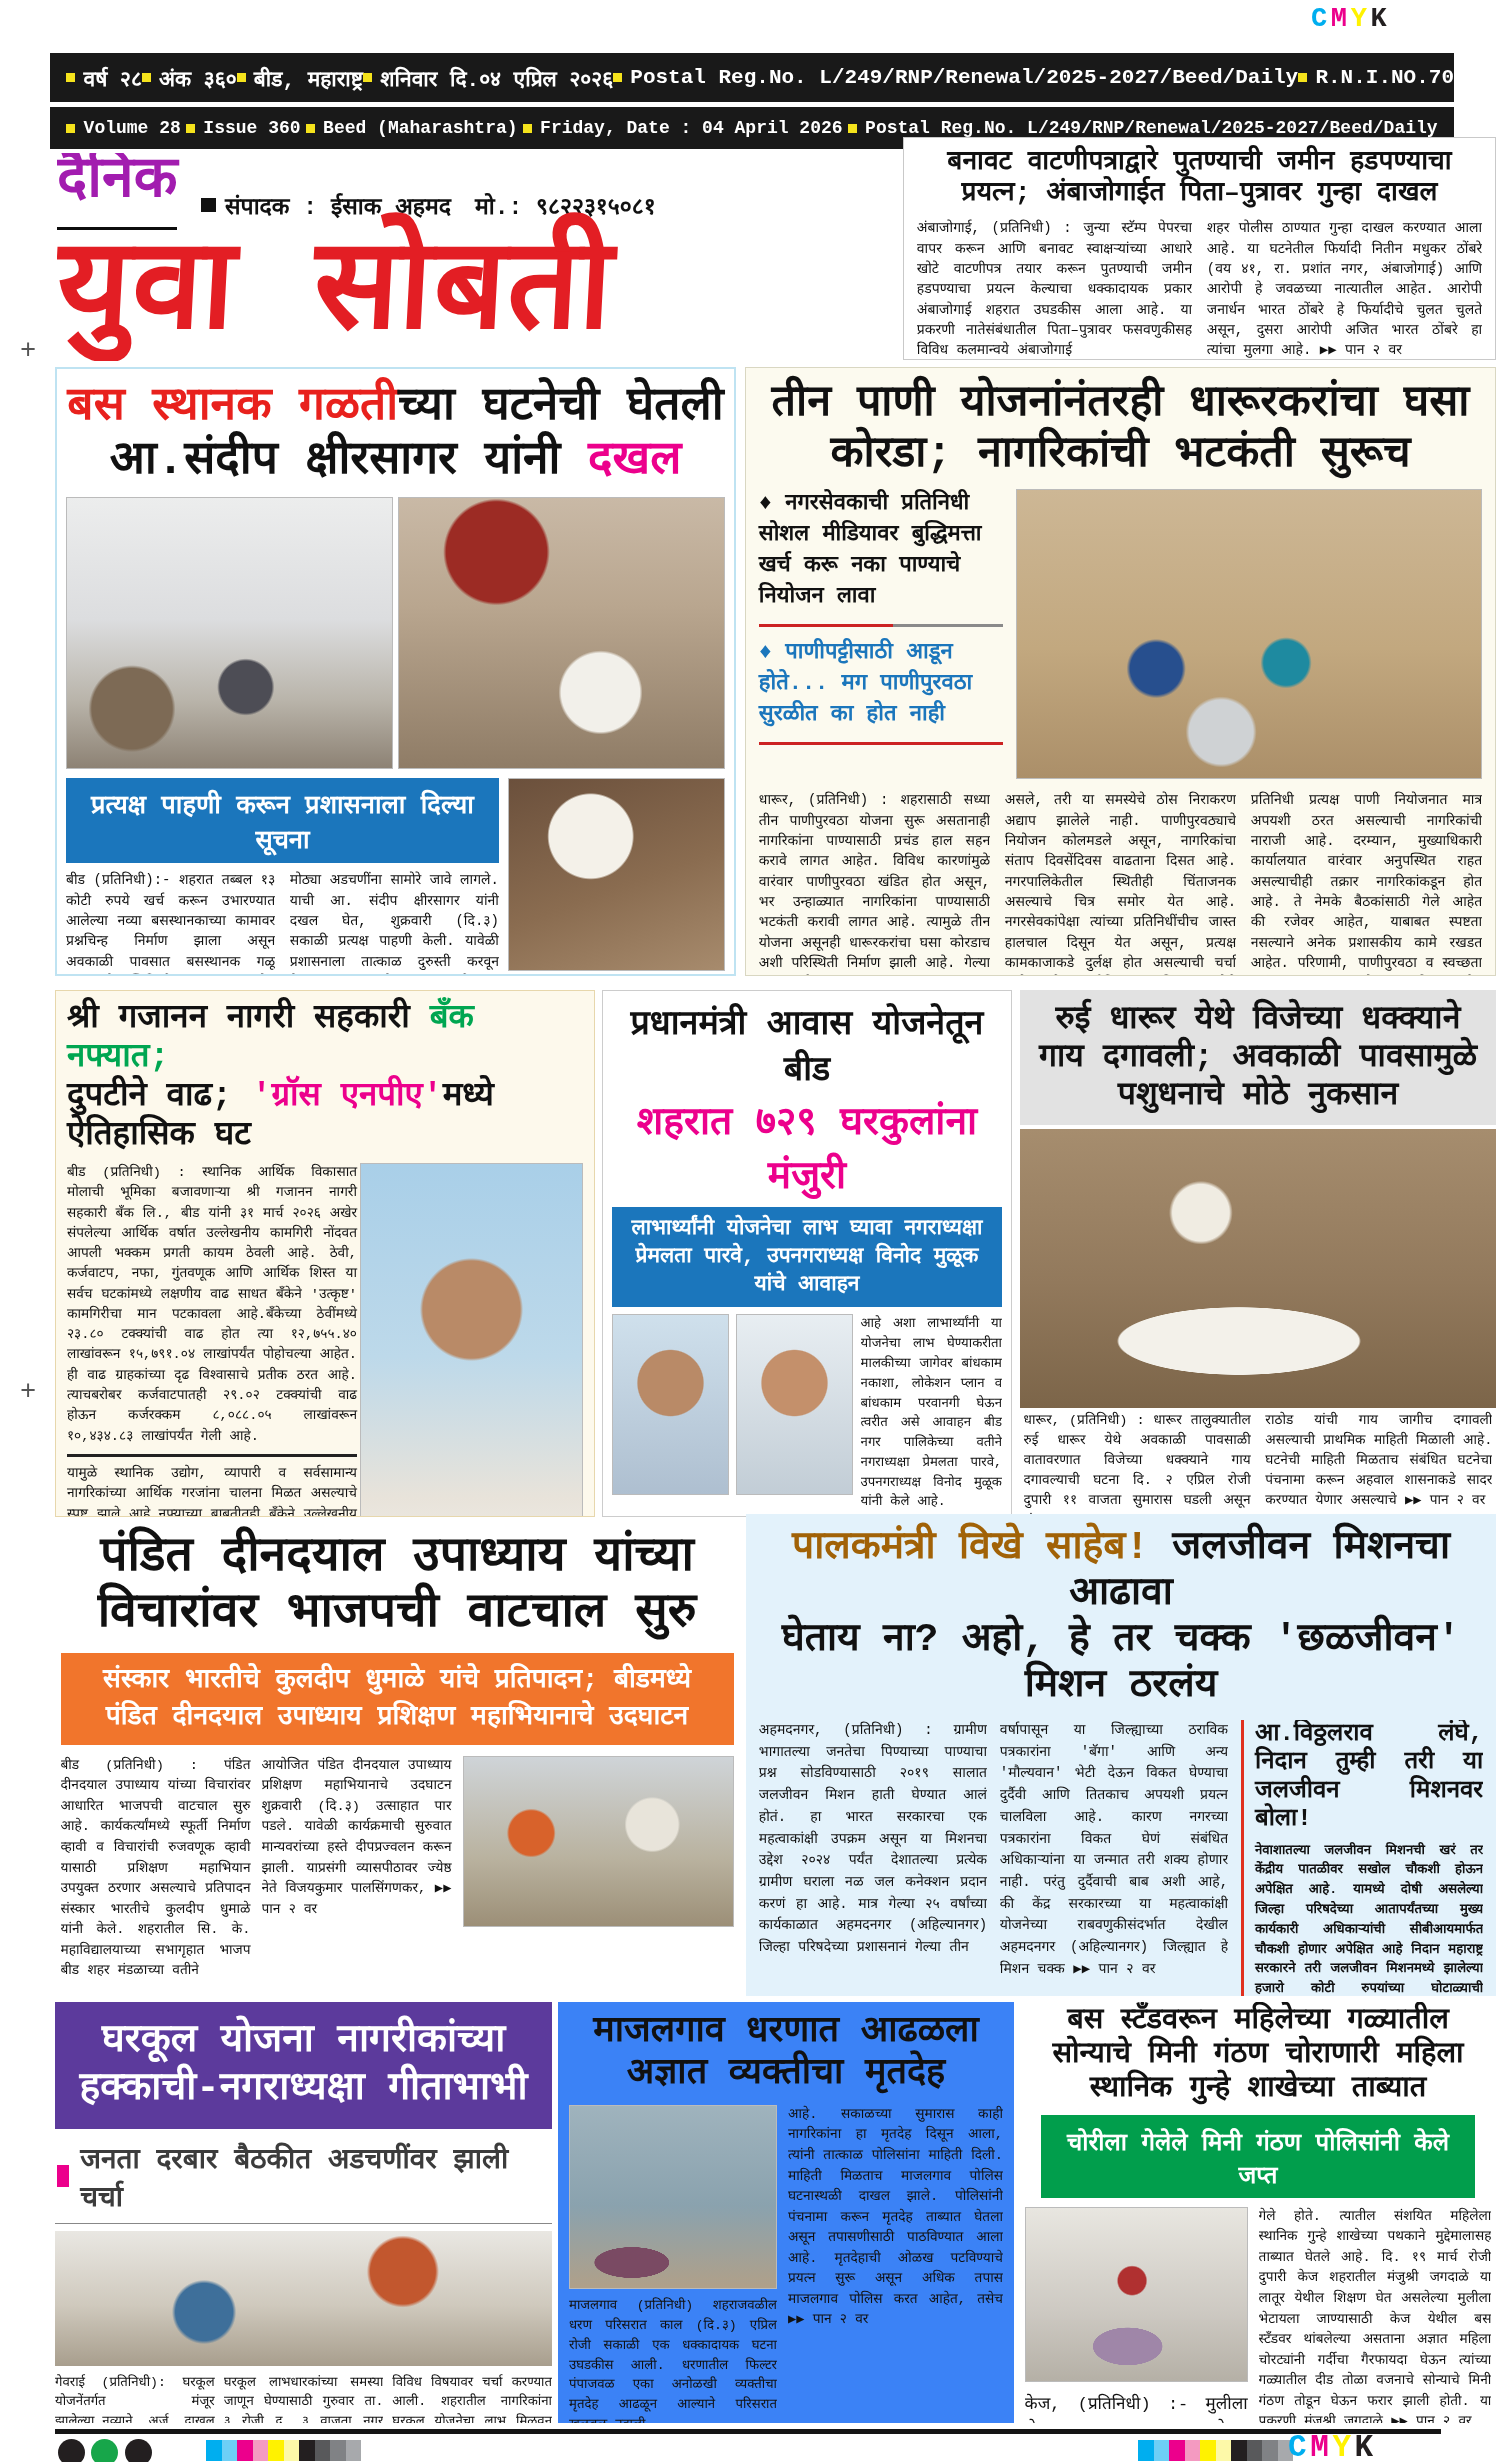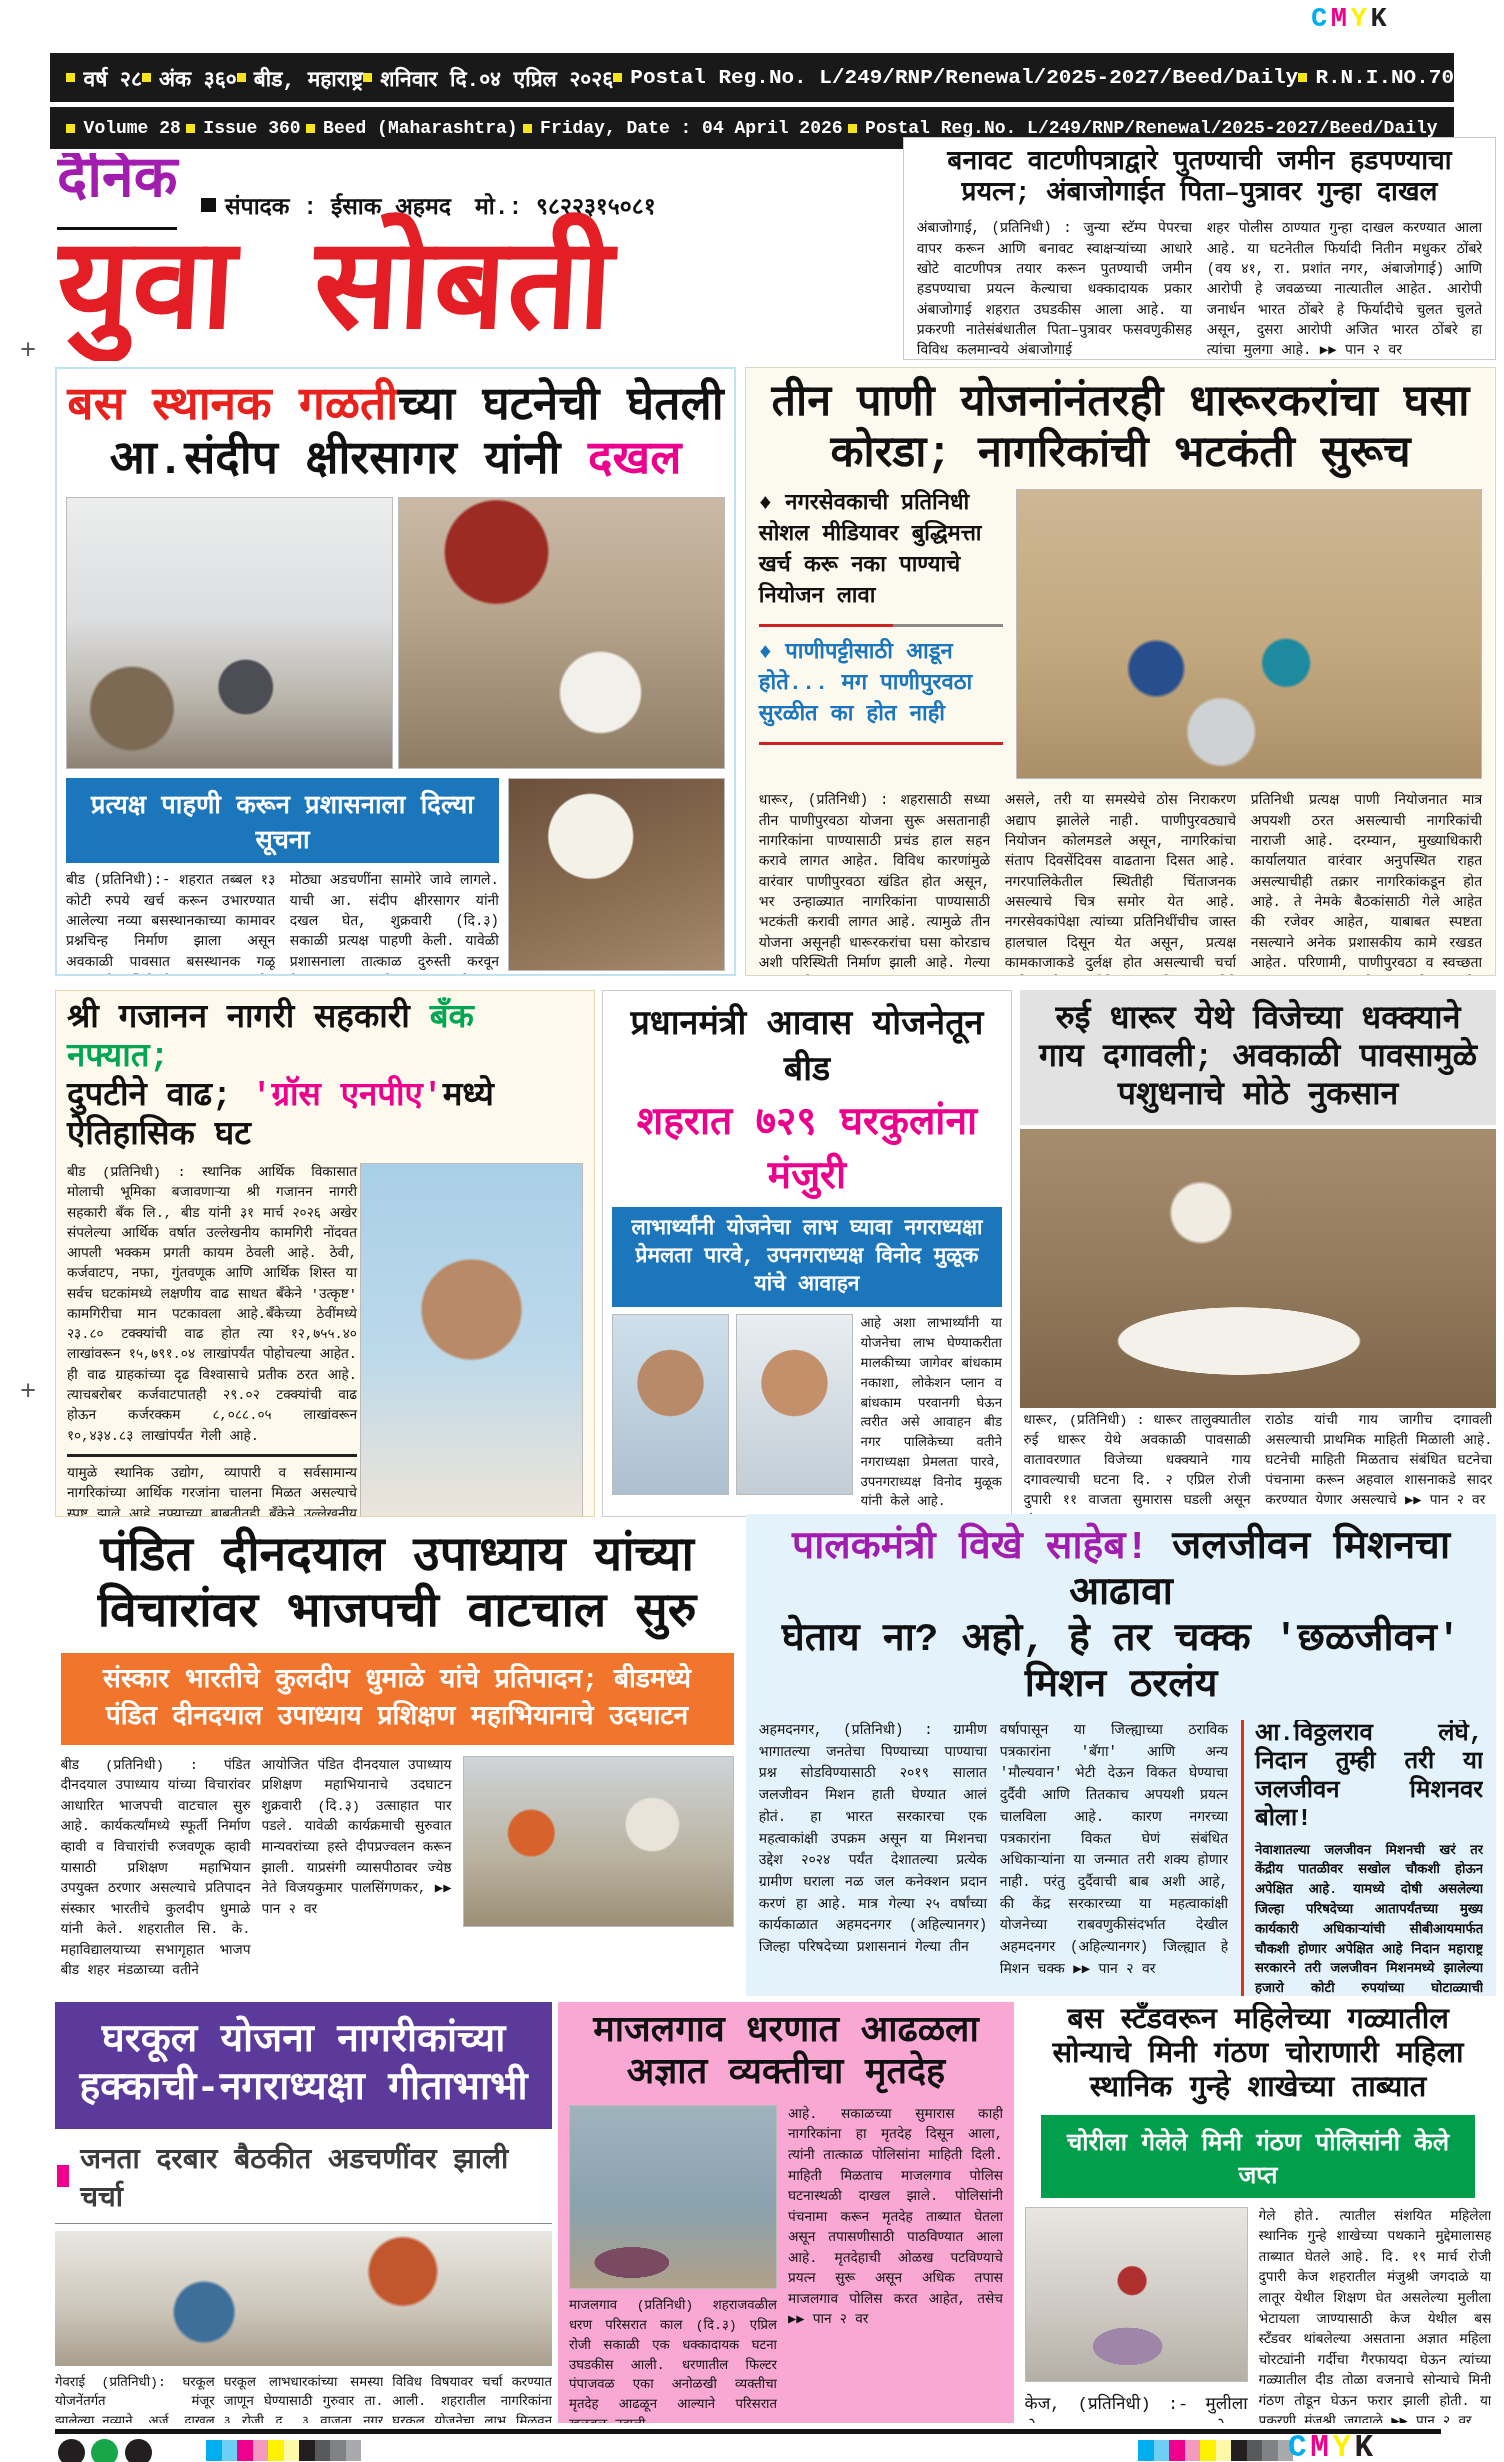--- a/index.html
+++ b/index.html
@@ -34,21 +34,21 @@
   .mobile{font-size:23px;font-weight:700;padding-bottom:9px}
   .logo{font-size:126px;font-weight:800;color:#e31e24;line-height:1.02;transform:skewX(-3deg);letter-spacing:1.8px;white-space:nowrap}
   .logo-en{font-size:31px;font-weight:800;color:#4d4f52;letter-spacing:12px;margin-top:1.8px;white-space:nowrap}
   
   .fraud{left:903px;top:137px;width:593px;height:223px;border:1.8px solid #c9c9c9;padding:9px 12.8px}
   .fraud h2{font-size:26.4px;text-align:center;margin-bottom:9px}
   .fraud .cols p{font-size:14px}
   
   .bus{left:55px;top:367px;width:681px;height:609px;border:2.7px solid #bfe3f2;padding:7.3px 9px}
   .bus h1{text-align:center;font-size:46px;margin:3.6px 0 9px}
-  .red{color:#e8211d}.pinktxt{color:#ec008c}.bluetxt{color:#a21caf}.greentxt{color:#00a651}
+  .red{color:#e8211d}.pinktxt{color:#ec008c}.bluetxt{color:#a16207}.greentxt{color:#00a651}
   .bus-photos{display:flex;gap:5.5px;height:272px}
   .bus-photos .photo{flex:1}
   .bus-bottom{display:flex;gap:9px;margin-top:9px}
   .bus-left{flex:1;min-width:0}
   .subhead{color:#fff;font-weight:700;text-align:center;padding:7.3px 9px;overflow:hidden}
   .subhead.blue{background:#1b76bc;font-size:25.5px;margin-bottom:7.3px}
   .bus .cols p{font-size:14px}
   .ph-busman{width:217px;height:193px;flex:0 0 217px}
   
   .water{left:745px;top:367px;width:751px;height:609px;background:#fcfaef;border:0.9px solid #d9d7c2;padding:11px 12.8px}
@@ -102,21 +102,21 @@
   .jc3 .jc3-txt{font-size:13.2px;font-weight:600;line-height:1.5;text-align:justify}
   
   .gharkul{left:55px;top:2002px;width:497px;height:421px}
   .gharkul .purple{background:#5c3a9c;color:#fff;text-align:center;font-size:39px;font-weight:800;padding:14.6px 9px;line-height:1.25}
   .gk-sub{display:flex;align-items:center;font-size:28px;font-weight:700;color:#3c3c3c;padding:9px 1.8px;border-bottom:1.8px solid #888}
   .sq-pink{display:inline-block;width:12.8px;height:22px;background:#ec008c;margin-right:11px}
   .ph-meeting{height:135px;margin:7.3px 0;border:none}
   .gharkul .cols{gap:9px}
   .gharkul .cols p{font-size:13.2px}
   
-  .dam{left:558px;top:2002px;width:456px;height:421px;background:#f9a8d4;padding:9px 11px}
+  .dam{left:558px;top:2002px;width:456px;height:421px;background:#3b82f6;padding:9px 11px}
   .dam h2{text-align:center;font-size:36px;margin-bottom:9px}
   .dam-body{display:flex;gap:11px}
   .dam-leftcol{width:208px;flex:0 0 208px}
   .ph-dam{height:184px}
   .dam-cap{font-size:13.2px;line-height:1.5;text-align:justify;margin-top:7.3px;overflow:hidden}
   .dam-col{flex:1;font-size:13.7px;line-height:1.5;text-align:justify;overflow:hidden}
   
   .theft{left:1021px;top:2002px;width:474px;height:421px;padding:1.8px 3.6px}
   .theft h2{text-align:center;font-size:29px}
   .subhead.green{background:#019e4c;font-size:24px;margin:9px 16px;padding:8.2px 9px}

